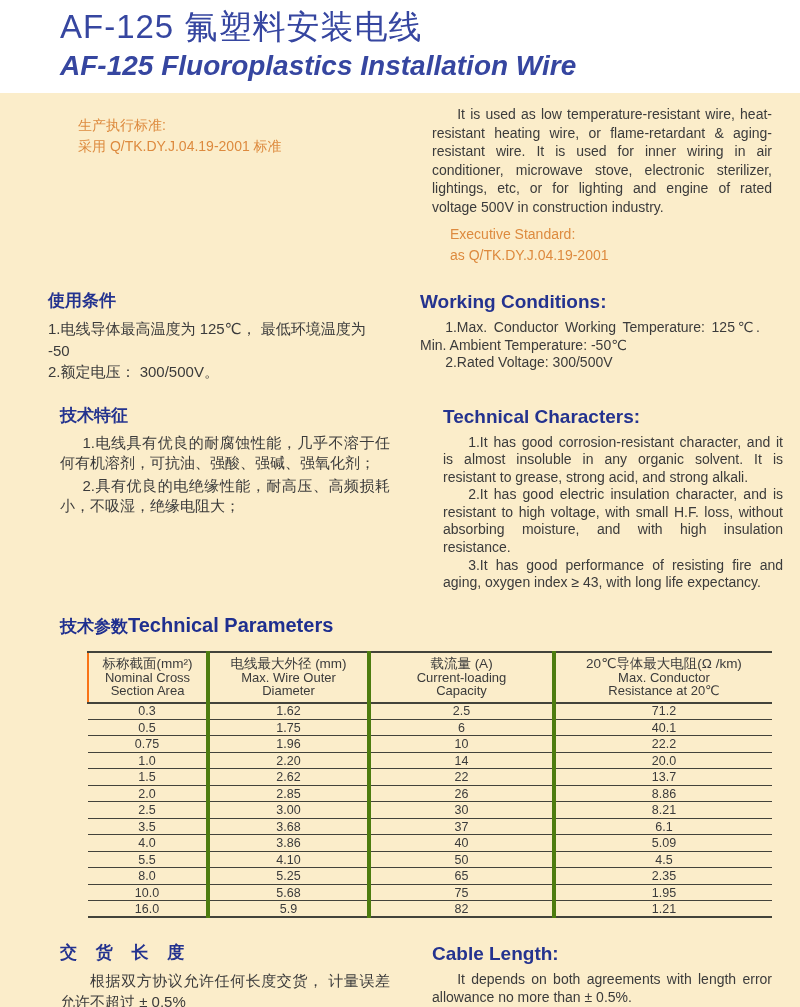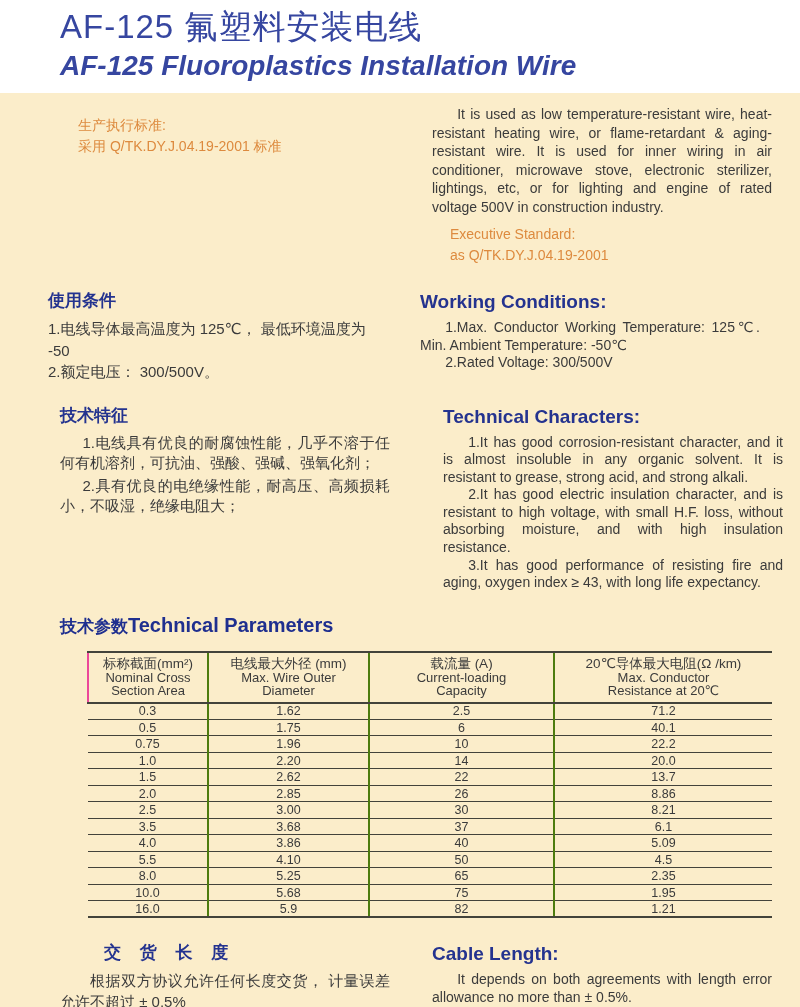--- a/index.html
+++ b/index.html
@@ -54,32 +54,32 @@
   }
   table.params col.c1 { width:120px; }
   table.params col.c2 { width:161px; }
   table.params col.c3 { width:185px; }
   table.params col.c4 { width:218px; }
   table.params th {
     border-top:2px solid #43433b; border-bottom:2px solid #43433b;
     font-weight:normal; text-align:center; vertical-align:top;
     padding:3px 0 4px 0; height:48px;
   }
-  table.params th + th, table.params td + td { border-left:2px solid #4d7c0f; }
-  table.params thead th:first-child { border-left:2px solid #ec4899; }
+  table.params th + th, table.params td + td { border-left:4px solid #4d7c0f; }
+  table.params thead th:first-child { border-left:2px solid #f97316; }
   table.params td {
     border-top:1.5px solid #43433b; text-align:center;
     font-size:12.5px; height:16.5px; line-height:14px; padding:0;
   }
   table.params tr:first-child td { border-top:none; }
   table.params tbody tr:last-child td { border-bottom:2px solid #43433b; }
   .th-zh { font-size:13.5px; line-height:15px; }
   .th-en { font-size:13px; line-height:13.5px; }
   .sec-cable { margin-top:24px; }
-  .spaced { letter-spacing:7px;margin-left:44px; }
+  .spaced { letter-spacing:7px; }
   .cable-zh { text-indent:2em; }
 </style>
 </head>
 <body>
 
 <div class="page">
 
   <header class="masthead">
     <div class="title-zh">AF-125 氟塑料安装电线</div>
     <div class="title-en">AF-125 Fluoroplastics Installation Wire</div>

